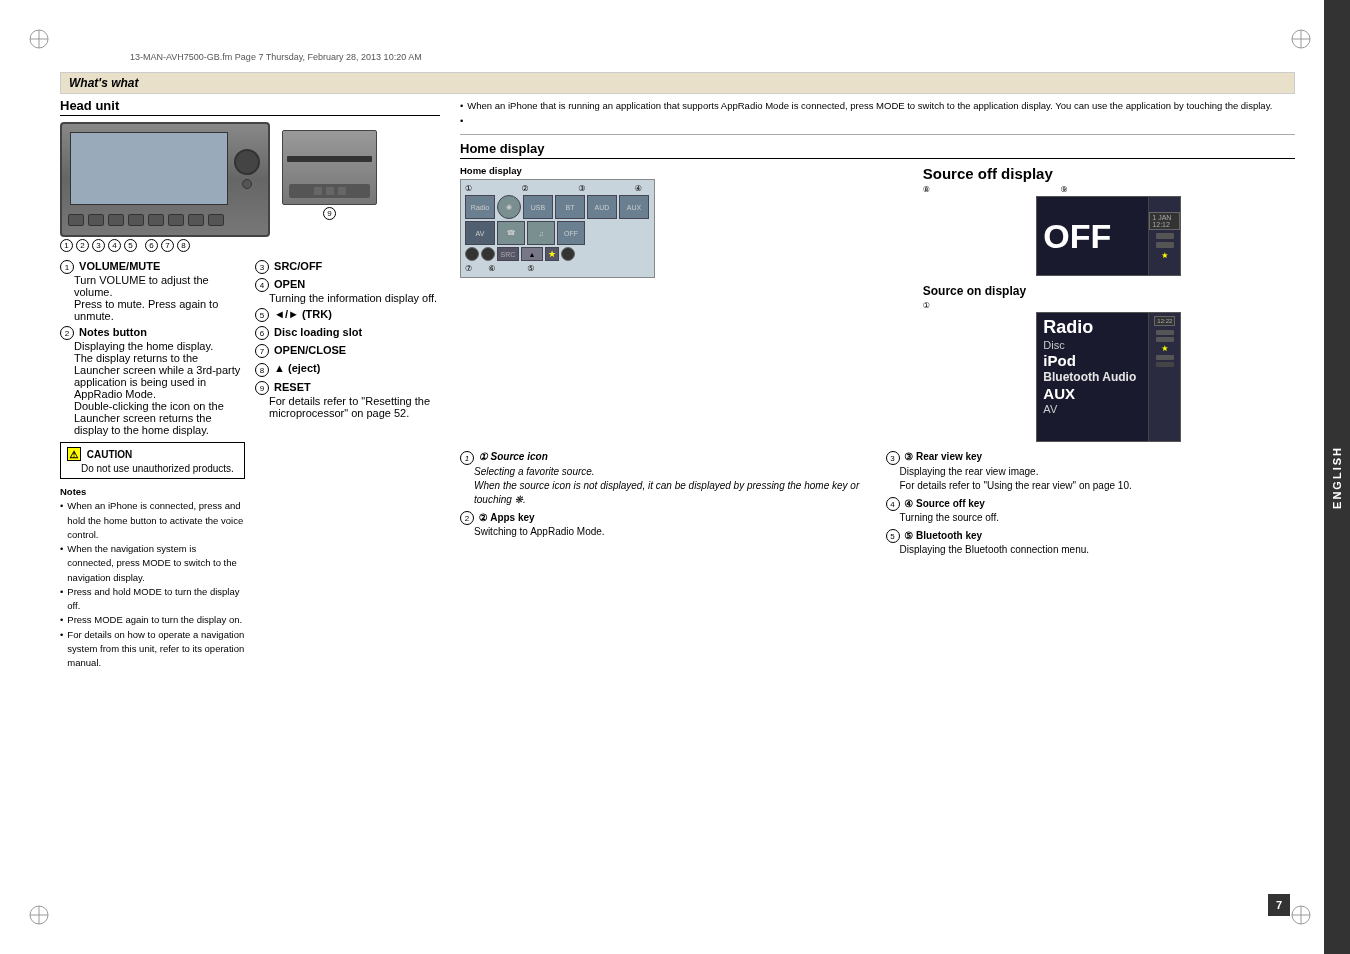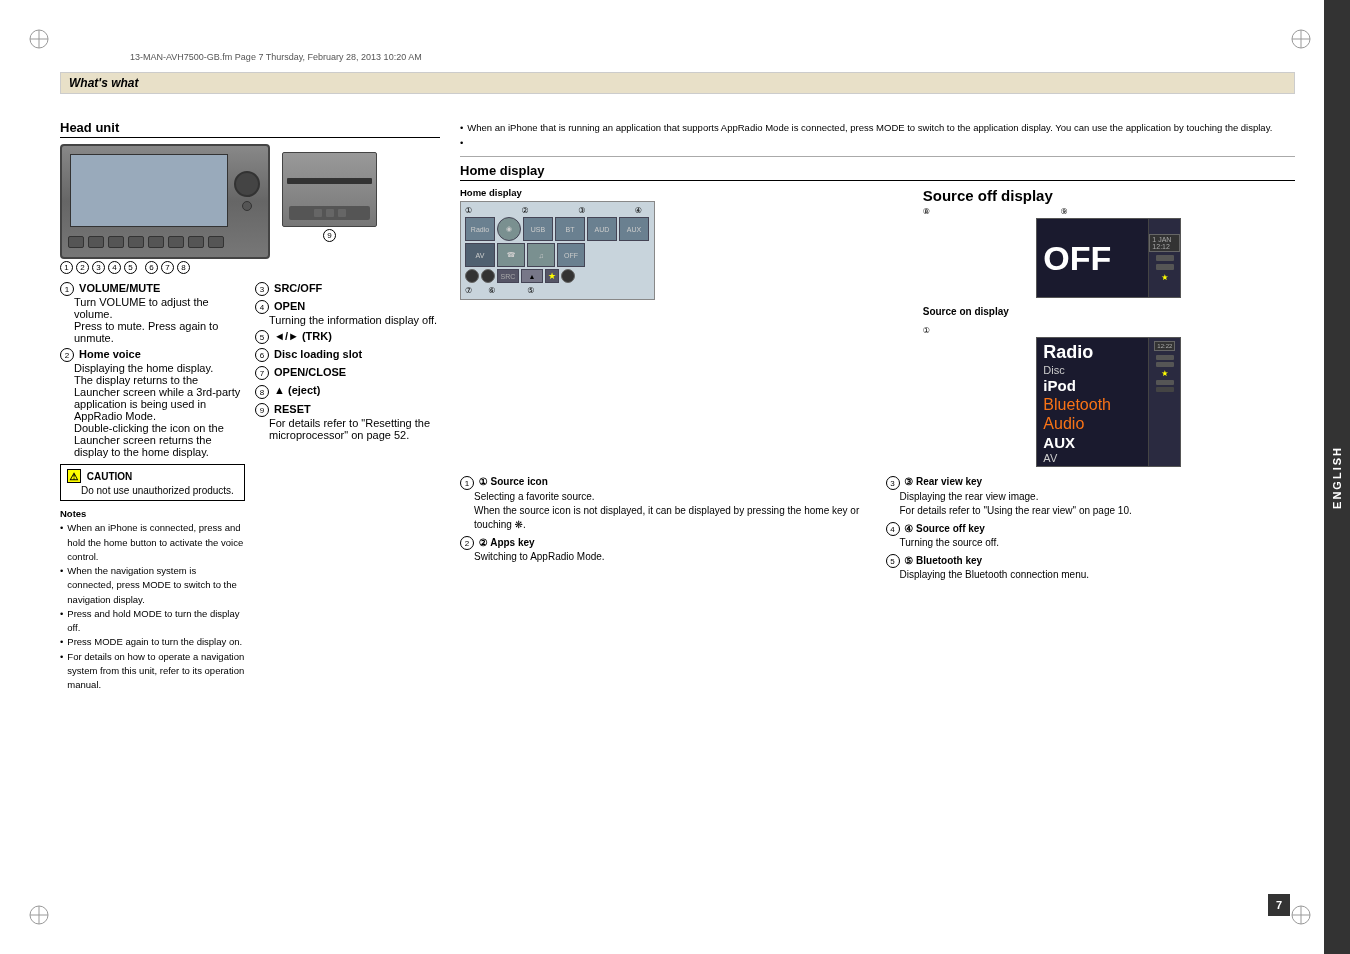--- a/index.html
+++ b/index.html
@@ -48,21 +48,20 @@
 
     
     .main-content {
       position: absolute;
       top: 72px;
       left: 60px;
       right: 55px;
       bottom: 60px;
       display: flex;
       flex-direction: column;
-      gap: 22px;
     }
 
     
     .section-title-bar {
       background: #e8e0c8;
       border: 1px solid #ccc;
       padding: 3px 8px;
       font-size: 12px;
       font-style: italic;
       font-weight: bold;
@@ -373,21 +372,21 @@
             <span class="desc-num">1</span>
             <span class="bold">VOLUME/MUTE</span><br>
             <div class="indent">
               <span>Turn VOLUME to adjust the volume.</span><br>
               <span>Press to mute. Press again to unmute.</span>
             </div>
           </div>
 
           <div class="desc-item">
             <span class="desc-num">2</span>
-            <span class="bold">Home voice</span><br>
+            <span class="bold">Notes button</span><br>
             <div class="indent">
               <span>Displaying the home display.</span><br>
               <span>The display returns to the Launcher screen while a 3rd-party application is being used in AppRadio Mode.</span><br>
               <span>Double-clicking the icon on the Launcher screen returns the display to the home display.</span>
             </div>
           </div>
 
           <div class="caution-box">
             <div>
               <span style="display:inline-block;width:14px;height:14px;border:1px solid #000;background:#ff0;text-align:center;font-size:10px;font-weight:bold;line-height:13px;margin-right:3px;">⚠</span>
@@ -536,50 +535,50 @@
               <div style="width:32px;height:100%;background:#2a2a40;border-left:1px solid #444;display:flex;flex-direction:column;align-items:center;justify-content:center;gap:3px;">
                 <div style="font-size:7px;color:#aaa;border:1px solid #666;padding:1px 2px;background:#333;">1 JAN 12:12</div>
                 <div style="width:18px;height:6px;background:#555;border-radius:1px;"></div>
                 <div style="width:18px;height:6px;background:#555;border-radius:1px;"></div>
                 <div style="font-size:8px;color:#ff0;">★</div>
               </div>
             </div>
           </div>
 
           <div style="margin-top:8px;">
-            <div style="font-size:10px;font-weight:bold;margin-bottom:9px;">Source on display</div>
+            <div style="font-size:12px;font-weight:bold;margin-bottom:3px;">Source on display</div>
 
             <div style="font-size:8px;margin-bottom:2px;">①</div>
             <div class="source-on-mock" style="width:145px;height:130px;">
               <div style="display:flex;height:100%;">
                 <div style="flex:1;padding:4px 6px;">
                   <div style="color:#fff;font-size:18px;font-weight:bold;line-height:1.2;">Radio</div>
                   <div style="color:#ccc;font-size:11px;line-height:1.2;">Disc</div>
                   <div style="color:#fff;font-size:15px;font-weight:bold;line-height:1.2;">iPod</div>
-                  <div style="color:#f97316;font-size:16px;font-weight:normal;line-height:1.2;">Bluetooth Audio</div>
+                  <div style="color:#e5e5e5;font-size:12px;font-weight:bold;line-height:1.2;">Bluetooth Audio</div>
                   <div style="color:#fff;font-size:15px;font-weight:bold;line-height:1.2;">AUX</div>
                   <div style="color:#ccc;font-size:11px;line-height:1.2;">AV</div>
                 </div>
                 <div style="width:32px;height:100%;background:#2a2a40;border-left:1px solid #444;display:flex;flex-direction:column;align-items:center;padding:3px;gap:2px;">
                   <div style="font-size:6px;color:#aaa;border:1px solid #666;padding:1px 2px;background:#333;white-space:nowrap;">12:22</div>
                   <div style="width:18px;height:5px;background:#555;border-radius:1px;margin-top:2px;"></div>
                   <div style="width:18px;height:5px;background:#555;border-radius:1px;"></div>
                   <div style="font-size:8px;color:#ff0;">★</div>
                   <div style="width:18px;height:5px;background:#555;border-radius:1px;"></div>
                   <div style="width:18px;height:5px;background:#444;border-radius:1px;"></div>
                 </div>
               </div>
             </div>
           </div>
         </div>
       </div>
 
       <div style="display:flex;gap:16px;margin-top:4px;">
         <div style="flex:1;">
-          <div class="desc-item" style="font-size:10px;line-height:1.4;">
+          <div class="desc-item" style="font-size:10px;line-height:1.4;font-style:italic;">
             <span class="desc-num">1</span>
             <span class="bold">① Source icon</span><br>
             <div class="indent">
               <span>Selecting a favorite source.</span><br>
               <span>When the source icon is not displayed, it can be displayed by pressing the home key or touching ❋.</span>
             </div>
           </div>
           <div class="desc-item" style="font-size:10px;line-height:1.4;">
             <span class="desc-num">2</span>
             <span class="bold">② Apps key</span><br>

